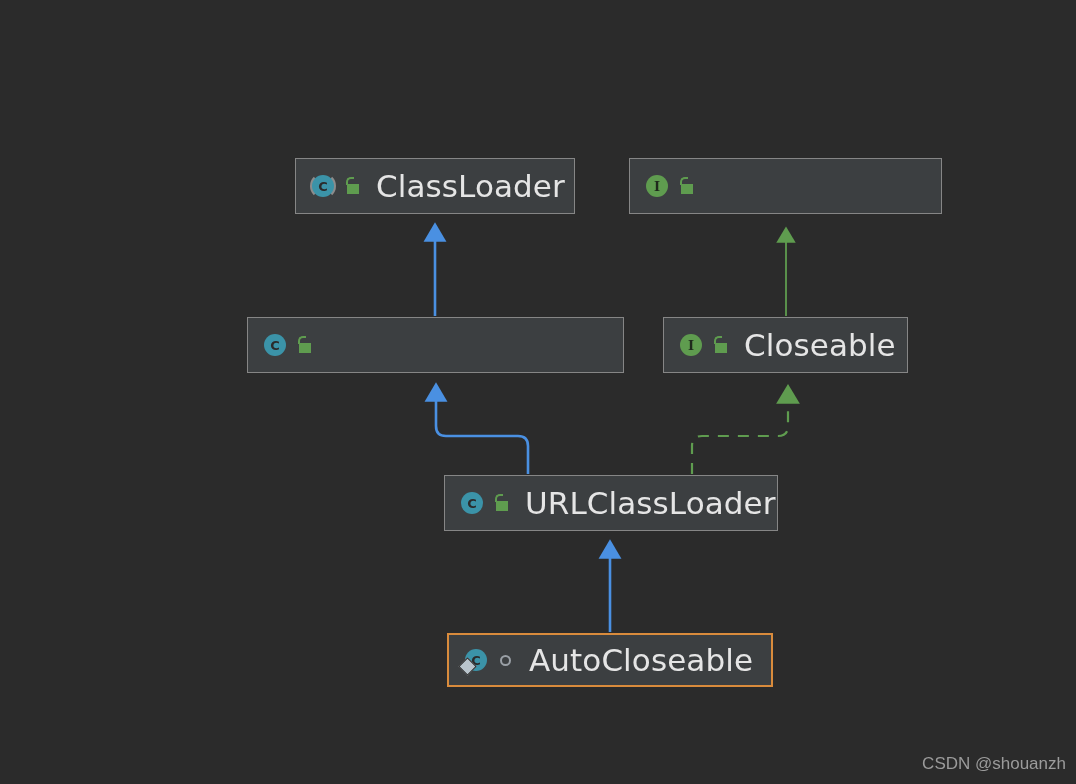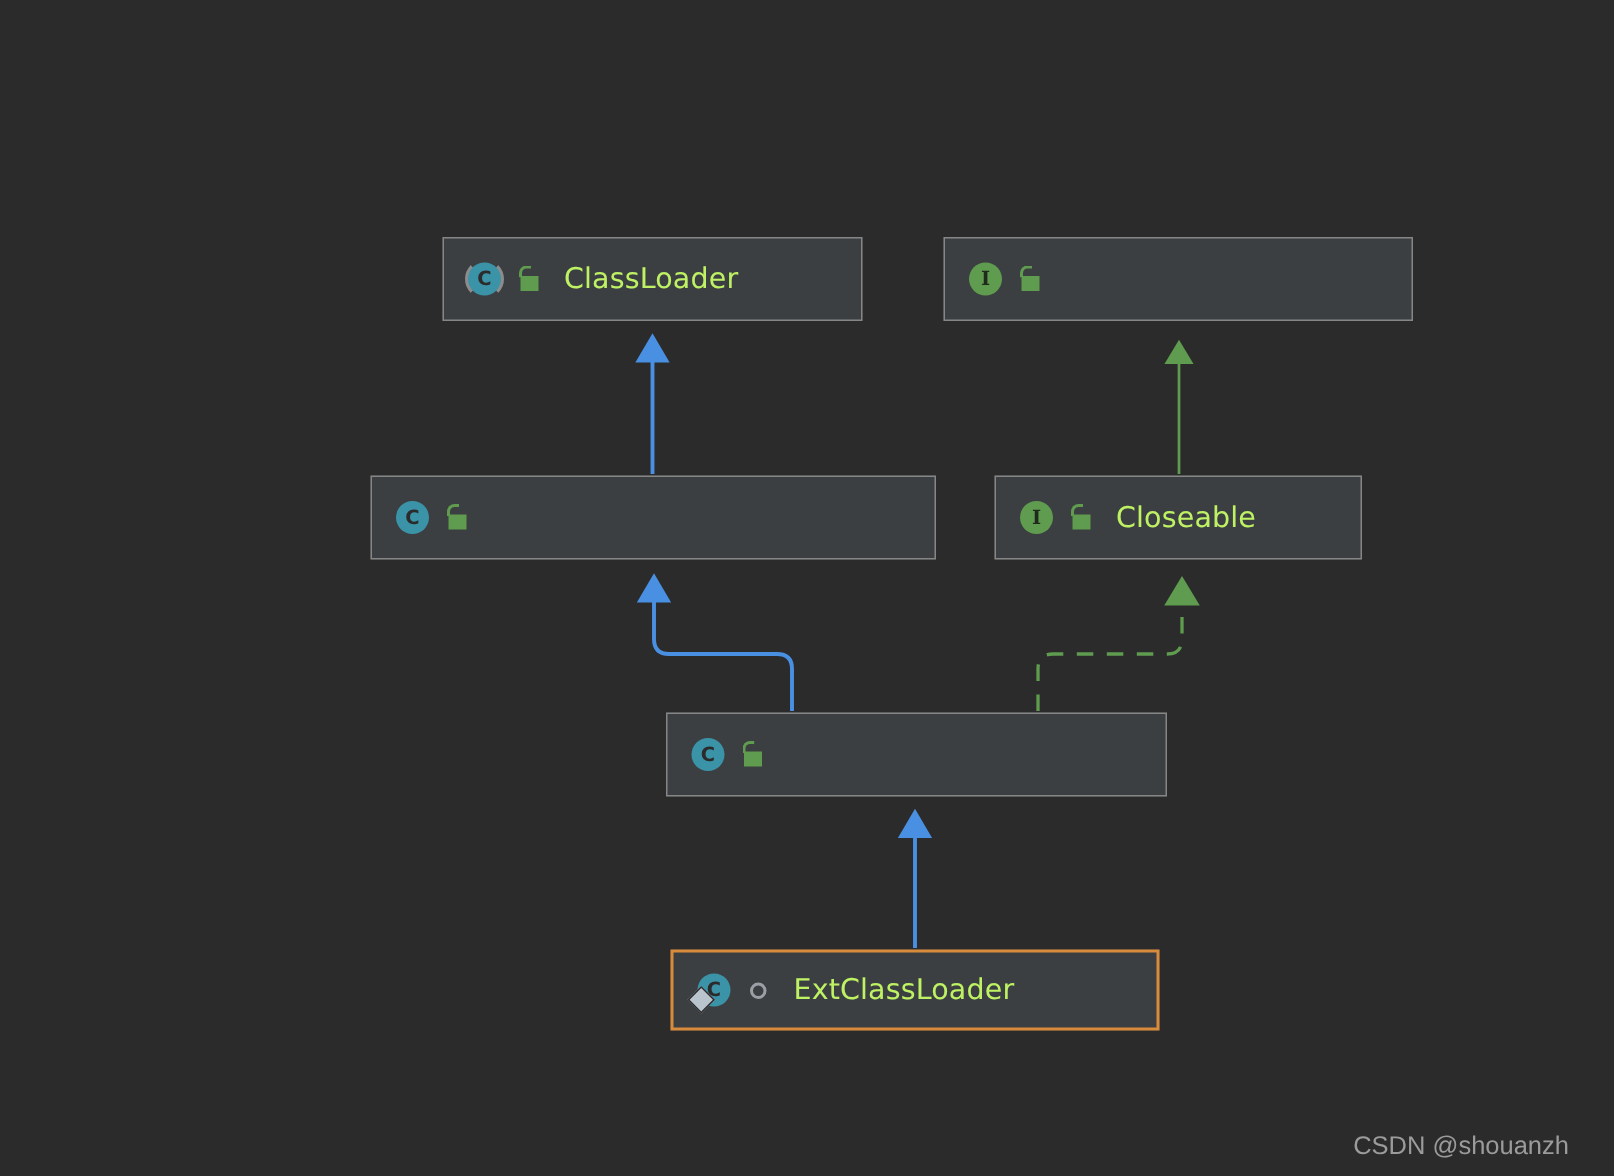--- a/index.html
+++ b/index.html
@@ -40,22 +40,22 @@
     align-items: center;
     padding: 0 14px 0 12px;
     height: 56px;
     white-space: nowrap;
   }
   .uml-node.selected {
     border: 2px solid #d98b3c;
   }
 
   .node-label {
-    color: #bef264;
-    font-size: 19px;
+    color: #e5e5e5;
+    font-size: 31px;
     line-height: 1;
     letter-spacing: 0.1px;
     margin-left: 12px;
   }
 
   .icon-type {
     position: relative;
     width: 30px;
     height: 30px;
     flex: 0 0 30px;
@@ -153,21 +153,21 @@
     top: 6px;
     width: 11px;
     height: 11px;
     border-radius: 50%;
     border: 2px solid #9aa0a6;
     box-sizing: border-box;
   }
 
   #watermark {
     position: absolute;
-    right: 30px;
+    right: 10px;
     bottom: 10px;
     color: #9b9b9b;
     font-size: 17px;
     font-family: "Liberation Sans", sans-serif;
   }
 </style>
 </head>
 <body>
 
 <div id="diagram-canvas">
@@ -252,28 +252,29 @@
   <div class="uml-node" style="left:444px; top:475px; width:334px;">
     <span class="icon-type">
       <span class="glyph-circle cls">C</span>
     </span>
     <span class="icon-vis">
       <span class="padlock">
           <span class="shackle"></span>
           <span class="body"></span>
         </span>
     </span>
+    <span class="node-label">URLClassLoader</span>
   </div>
 
   <div class="uml-node selected" style="left:447px; top:633px; width:326px; height:54px;">
     <span class="icon-type">
       <span class="glyph-circle cls">C</span>
       <span class="inner-diamond"></span>
     </span>
     <span class="icon-vis">
       <span class="pkg-circle"></span>
     </span>
-    <span class="node-label">ExtClassLoader</span>
+    <span class="node-label">AutoCloseable</span>
   </div>
 
   <div id="watermark">CSDN @shouanzh</div>
 
 </div>
 
 </body></html>

